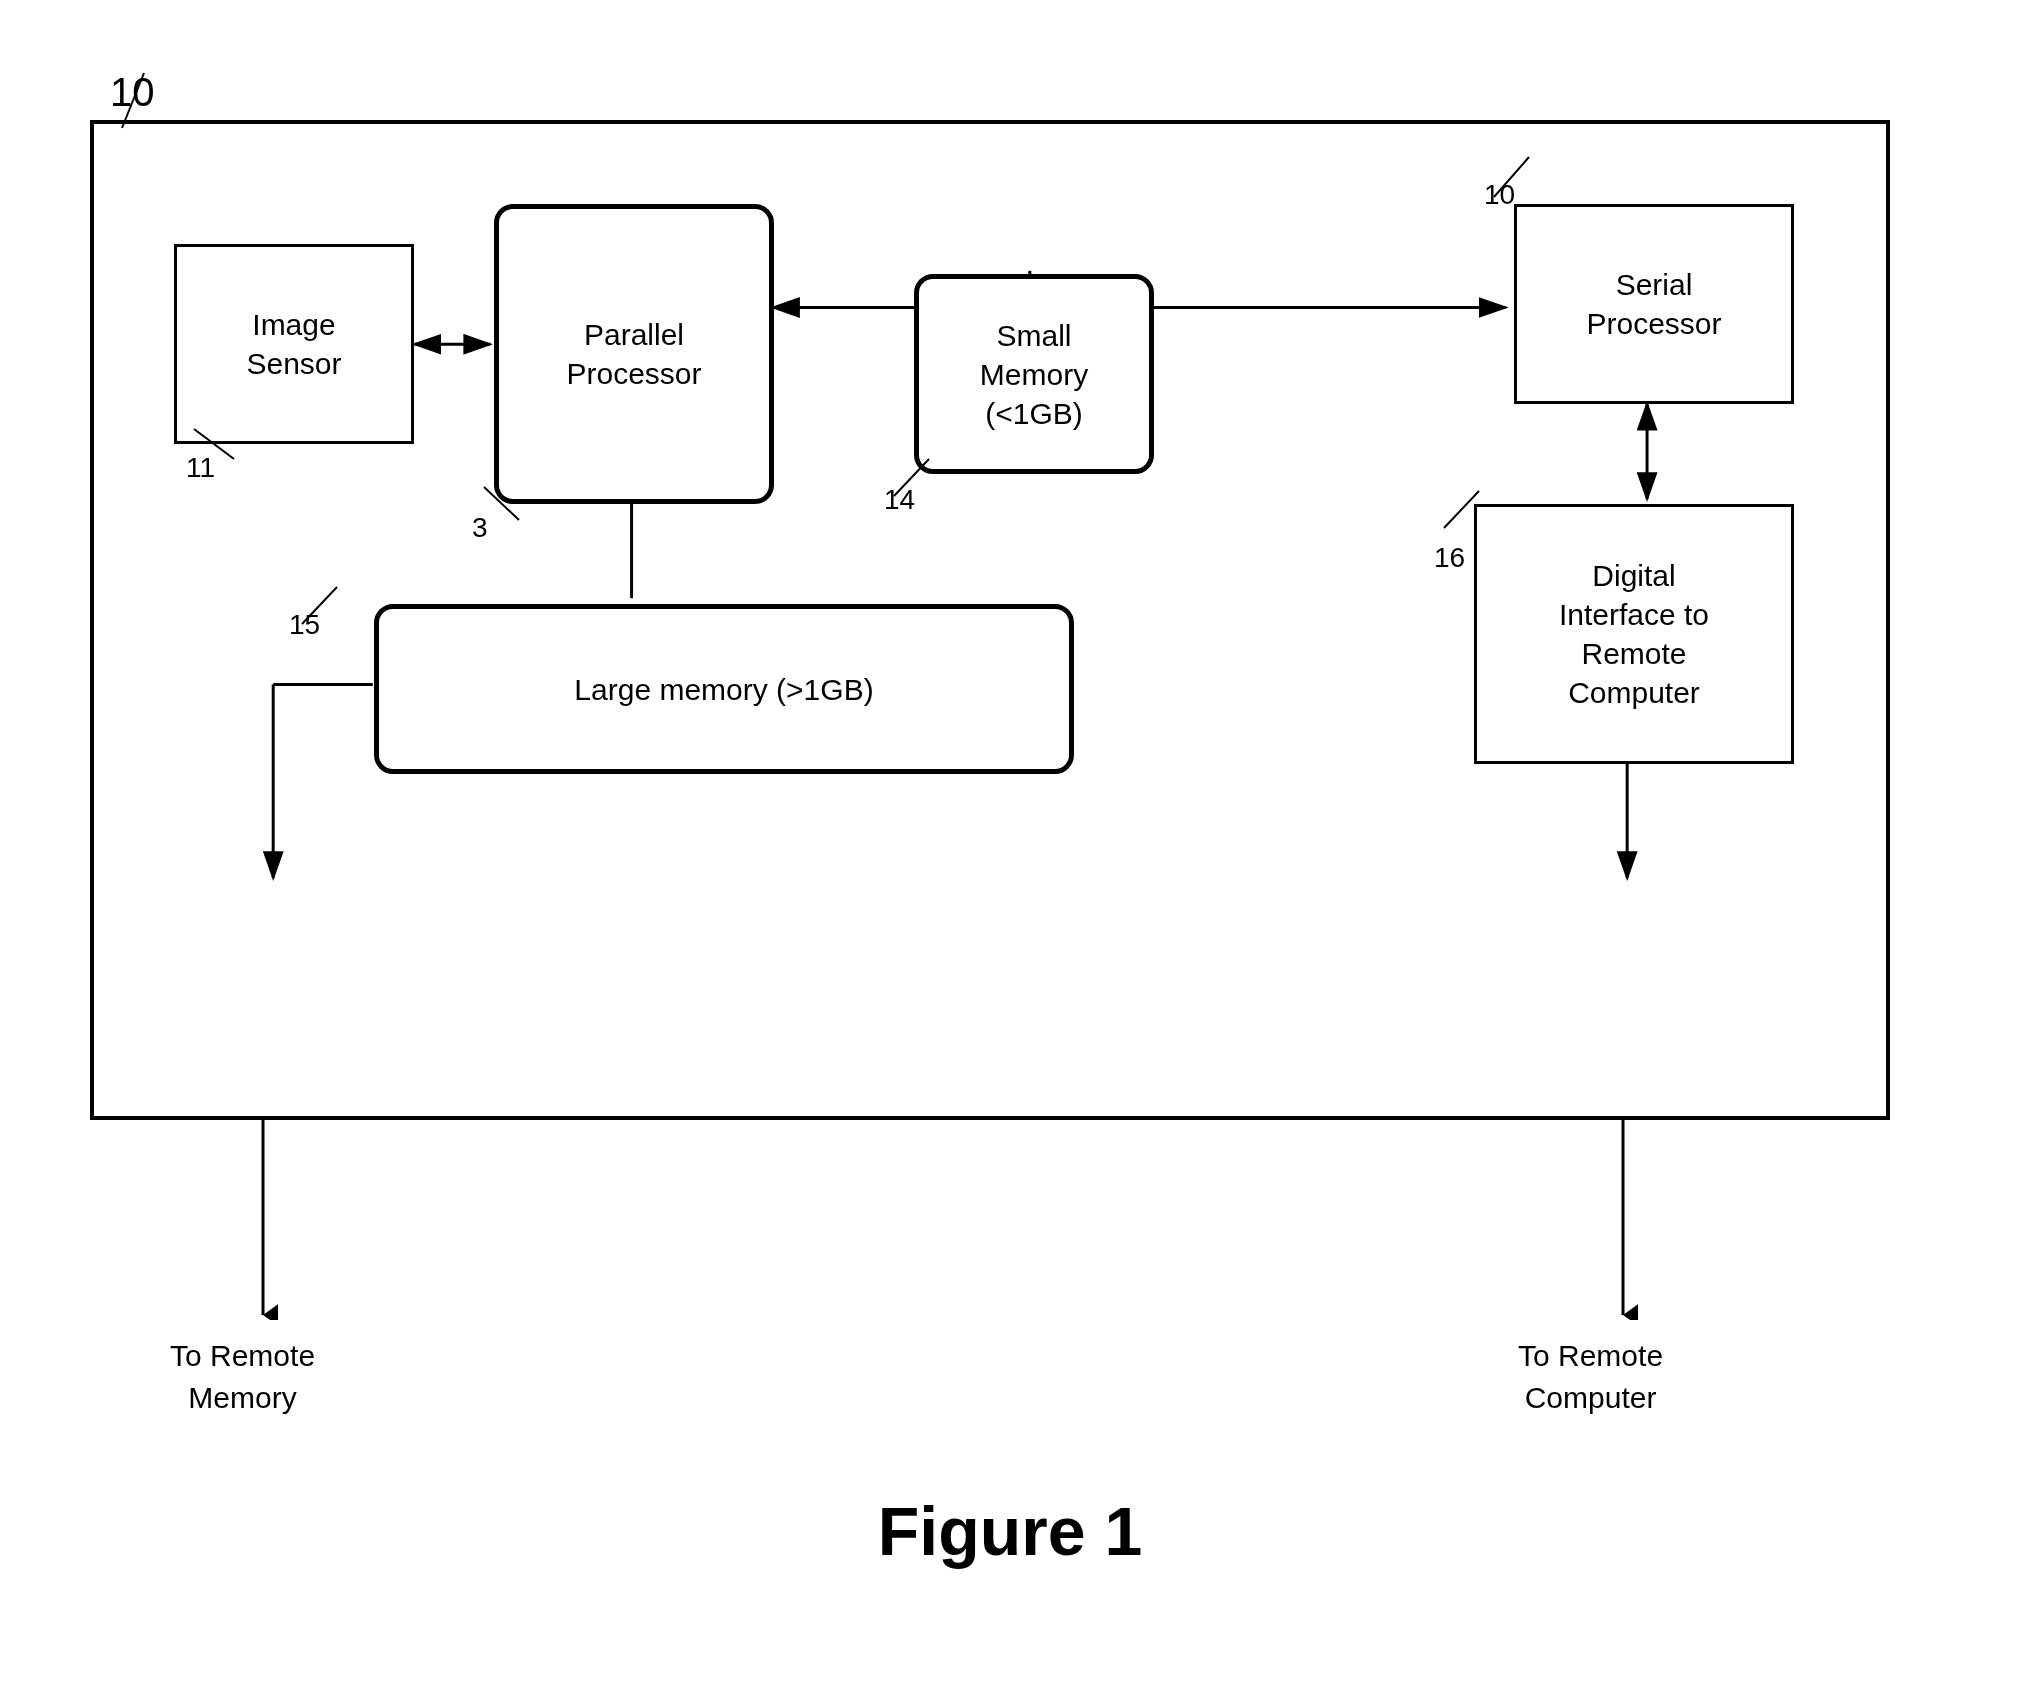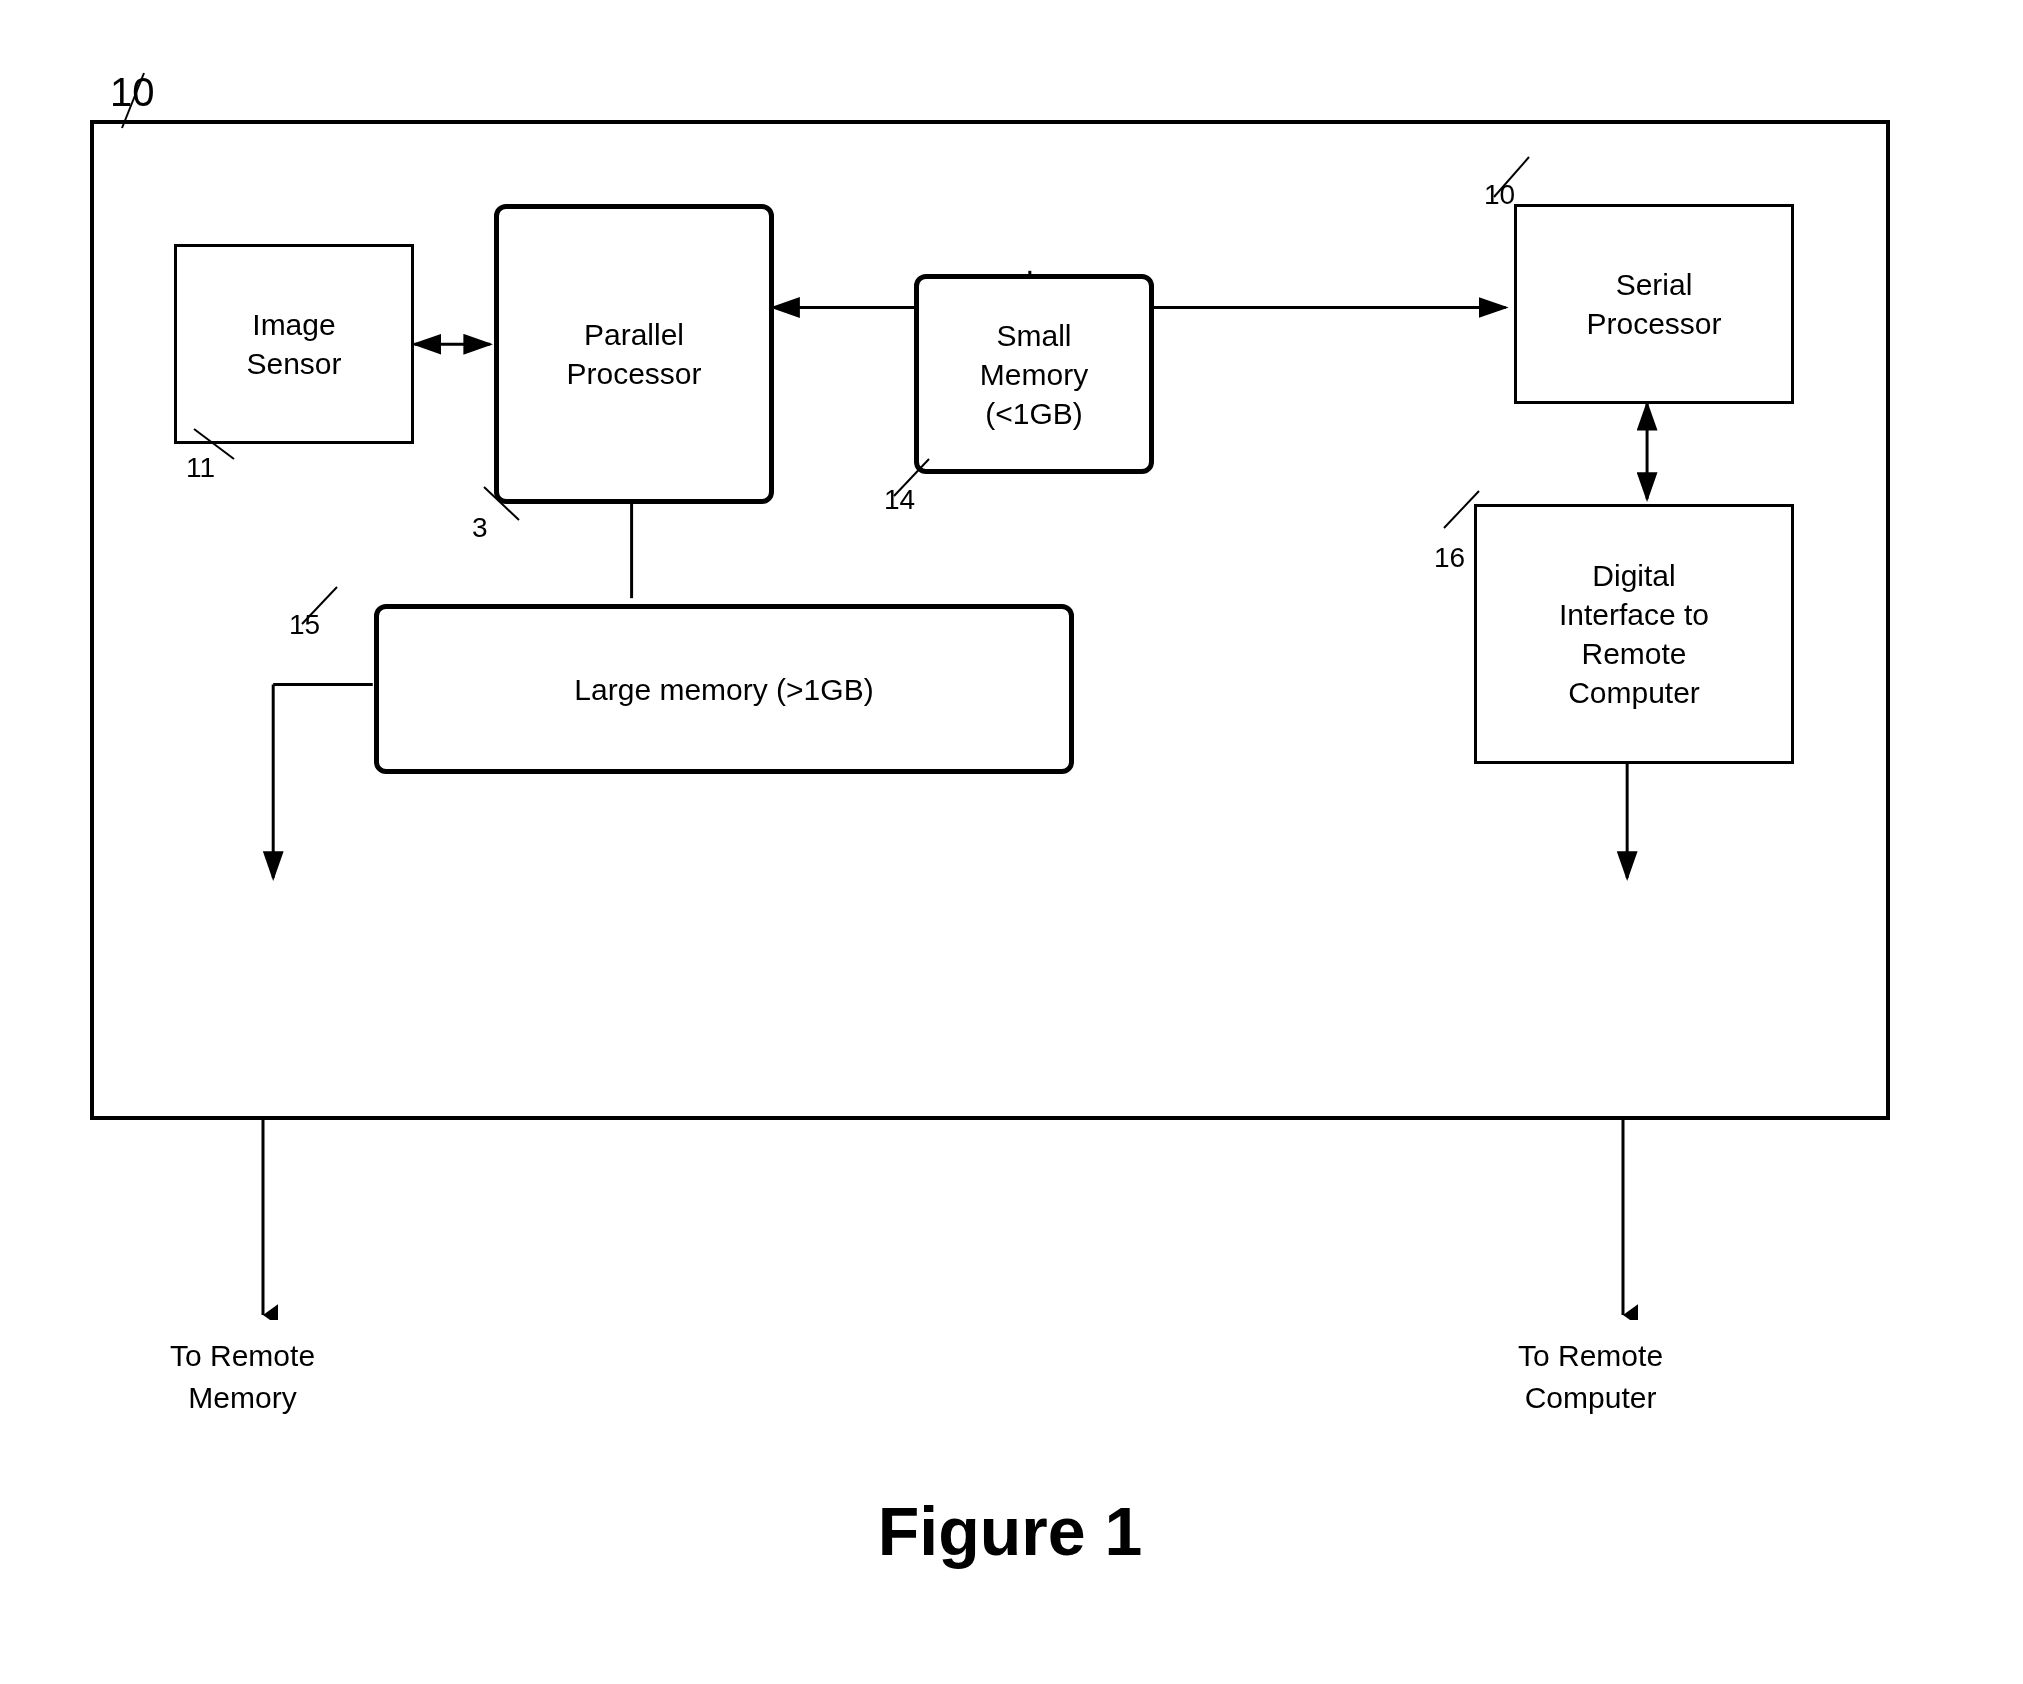--- a/index.html
+++ b/index.html
@@ -47,21 +47,21 @@
       background: #fff;
       display: flex;
       align-items: center;
       justify-content: center;
       text-align: center;
       font-size: 30px;
       line-height: 1.3;
     }
 
     .component-box.rounded {
-      border-radius: 12px;
+      border-radius: 19px;
       border-width: 5px;
     }
 
     
     .box-image-sensor {
       left: 80px;
       top: 120px;
       width: 240px;
       height: 200px;
     }

